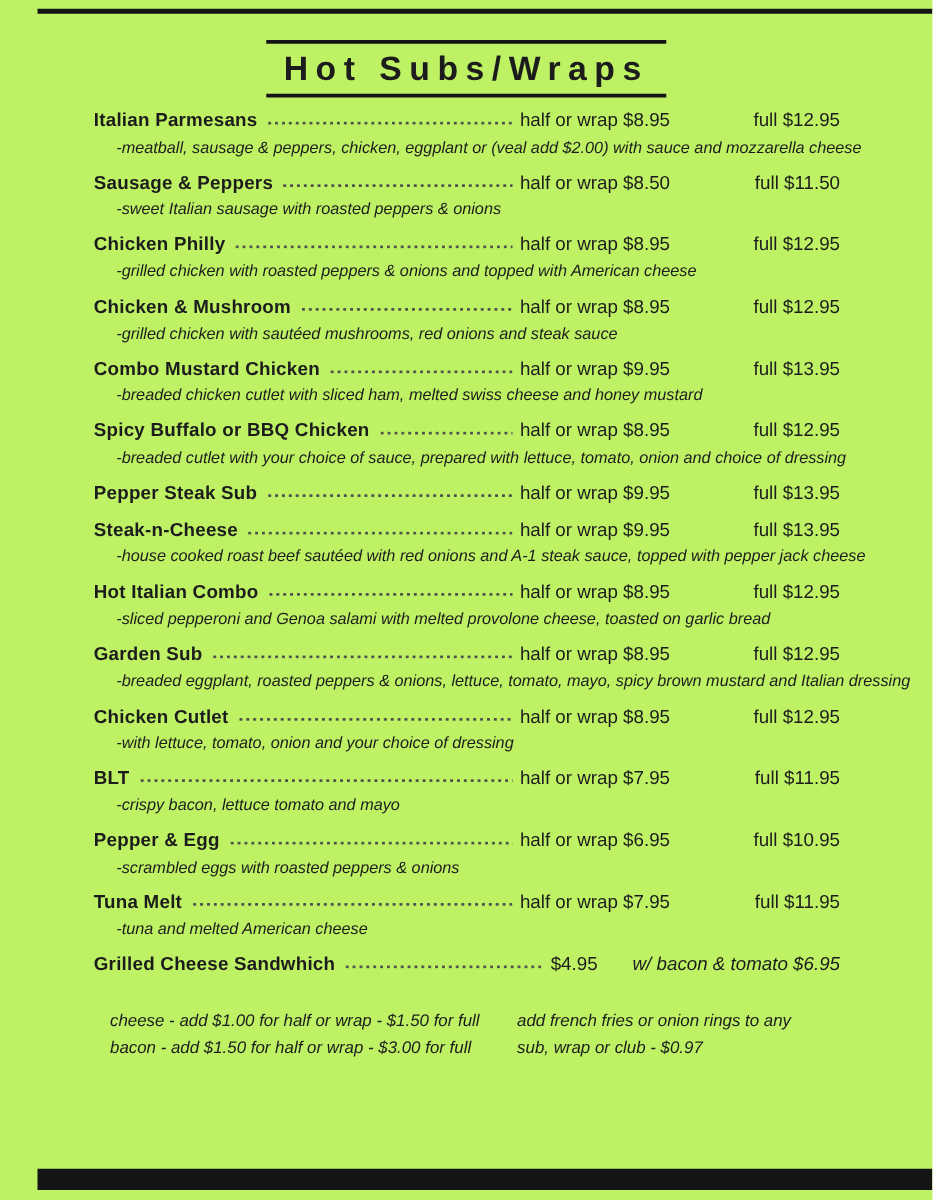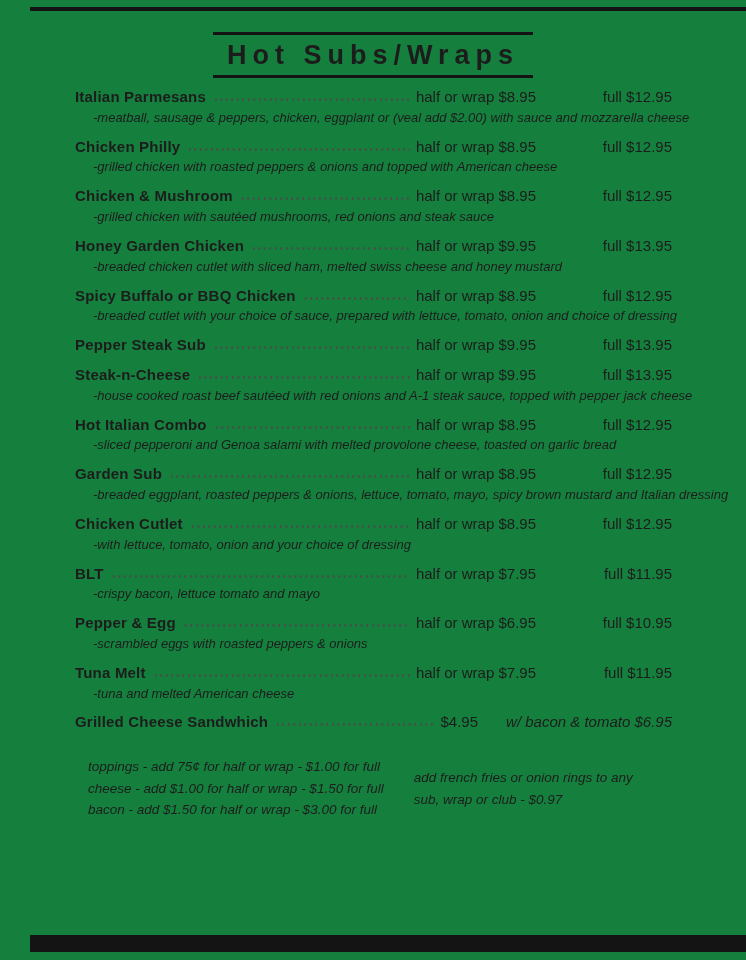--- a/index.html
+++ b/index.html
@@ -1,21 +1,21 @@
 <!DOCTYPE html>
 <html><head>
 <meta charset="utf-8">
 <style>
   * { box-sizing: border-box; }
   html, body { margin: 0; padding: 0; background: #ffffff; }
   .page {
     position: relative;
     width: 746px;
     height: 960px;
-    background: #15803d;
+    background: #bef264;
     font-family: "Liberation Sans", sans-serif;
     color: #1c1c1c;
     overflow: hidden;
   }
   .top-rule {
     position: absolute;
     top: 7px; left: 30px; right: 0;
     height: 4px;
     background: #141414;
   }
@@ -109,20 +109,29 @@
   <div class="item">
     <div class="row">
       <span class="name">Italian Parmesans</span>
       <span class="leader"></span>
       <span class="half">half or wrap $8.95</span>
       <span class="full">full $12.95</span>
     </div>
     <div class="desc">-meatball, sausage &amp; peppers, chicken, eggplant or (veal add $2.00) with sauce and mozzarella cheese</div>
   </div>
 
+  <div class="item">
+    <div class="row">
+      <span class="name">Sausage &amp; Peppers</span>
+      <span class="leader"></span>
+      <span class="half">half or wrap $8.50</span>
+      <span class="full">full $11.50</span>
+    </div>
+    <div class="desc">-sweet Italian sausage with roasted peppers &amp; onions</div>
+  </div>
 
   <div class="item">
     <div class="row">
       <span class="name">Chicken Philly</span>
       <span class="leader"></span>
       <span class="half">half or wrap $8.95</span>
       <span class="full">full $12.95</span>
     </div>
     <div class="desc">-grilled chicken with roasted peppers &amp; onions and topped with American cheese</div>
   </div>
@@ -132,21 +141,21 @@
       <span class="name">Chicken &amp; Mushroom</span>
       <span class="leader"></span>
       <span class="half">half or wrap $8.95</span>
       <span class="full">full $12.95</span>
     </div>
     <div class="desc">-grilled chicken with sautéed mushrooms, red onions and steak sauce</div>
   </div>
 
   <div class="item">
     <div class="row">
-      <span class="name">Honey Garden Chicken</span>
+      <span class="name">Combo Mustard Chicken</span>
       <span class="leader"></span>
       <span class="half">half or wrap $9.95</span>
       <span class="full">full $13.95</span>
     </div>
     <div class="desc">-breaded chicken cutlet with sliced ham, melted swiss cheese and honey mustard</div>
   </div>
 
   <div class="item">
     <div class="row">
       <span class="name">Spicy Buffalo or BBQ Chicken</span>
@@ -242,21 +251,20 @@
       <span class="leader"></span>
       <span class="half">$4.95</span>
       <span class="full italic">w/ bacon &amp; tomato $6.95</span>
     </div>
 
   </div>
 </div>
 
   <div class="footer">
     <div class="toppings">
-        <div>toppings - add 75¢ for half or wrap - $1.00 for full</div>
         <div>cheese - add $1.00 for half or wrap - $1.50 for full</div>
         <div>bacon - add $1.50 for half or wrap - $3.00 for full</div>
       </div>
     <div class="fries">
         <div>add french fries or onion rings to any</div>
         <div>sub, wrap or club - $0.97</div>
       </div>
   </div>
 
   <div class="bottom-bar"></div>

